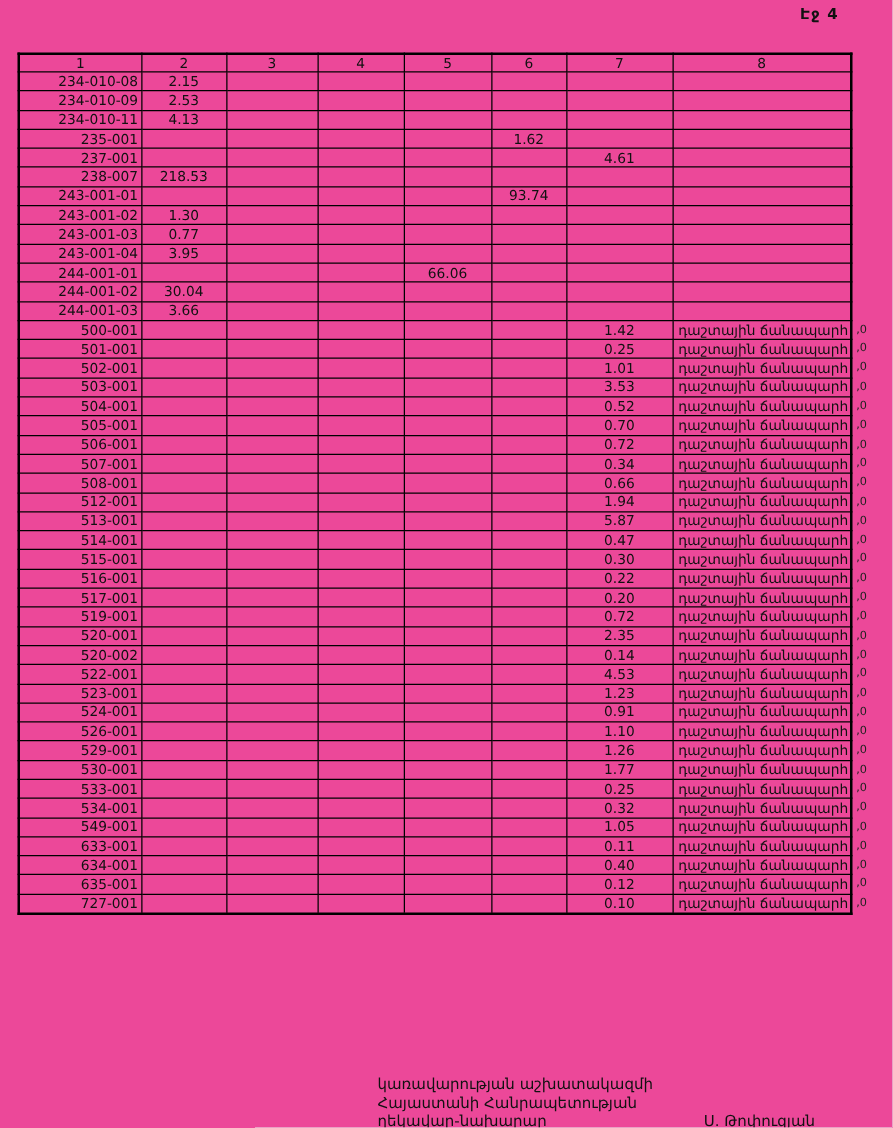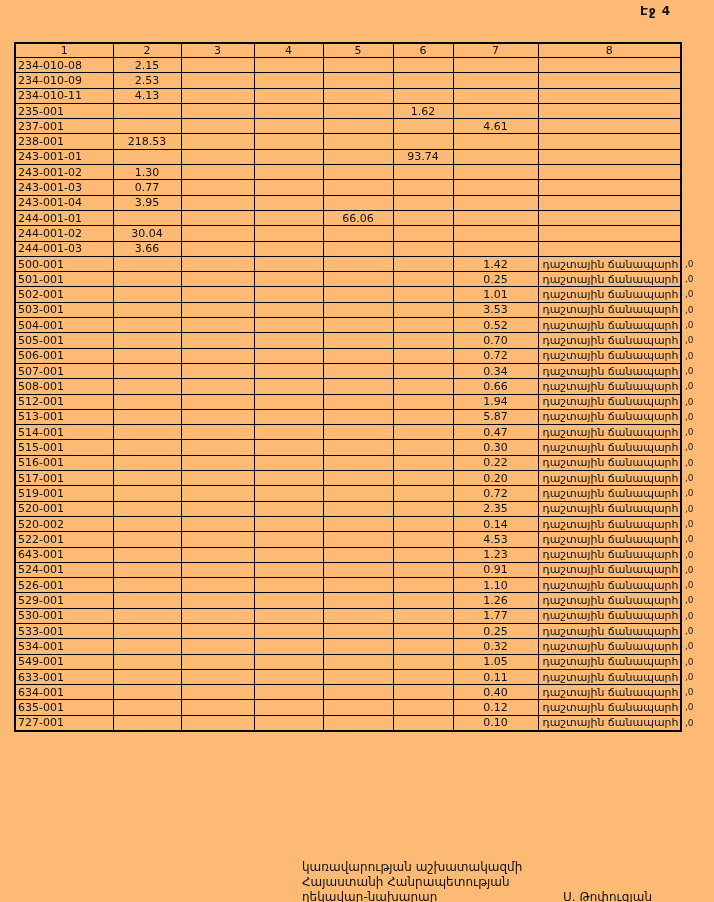--- a/index.html
+++ b/index.html
@@ -4,21 +4,21 @@
 <style>
   html, body {
     margin: 0;
     padding: 0;
     background: #e8e8e8;
   }
   #page {
     position: relative;
     width: 714px;
     height: 902px;
-    background: #fdba74;
+    background: #ec4899;
     font-family: "DejaVu Sans", "Liberation Sans", sans-serif;
     color: #111;
     overflow: hidden;
   }
   #page-label {
     position: absolute;
     top: 4px;
     left: 640px;
     font-size: 12px;
     font-weight: bold;
@@ -41,21 +41,21 @@
     font-weight: normal;
     white-space: nowrap;
     overflow: visible;
     line-height: 13px;
   }
   #main-table { border: 2px solid #000; }
   #main-table tr.header-row th {
     height: 13px;
     font-size: 11px;
   }
-  #main-table td.c1 { text-align: left; }
+  #main-table td.c1 { text-align: right; }
   #main-table td.c8 {
     text-align: right;
     position: relative;
     padding-left: 4px;
     margin-top: 20px;
   }
   #main-table tr.total-row td {
     border-top: 2px solid #000;
   }
   .mark {
@@ -156,21 +156,21 @@
           <td class="c1">237-001</td>
           <td class="c2"></td>
           <td class="c3"></td>
           <td class="c4"></td>
           <td class="c5"></td>
           <td class="c6"></td>
           <td class="c7">4.61</td>
           <td class="c8"></td>
         </tr>
         <tr>
-          <td class="c1">238-001</td>
+          <td class="c1">238-007</td>
           <td class="c2">218.53</td>
           <td class="c3"></td>
           <td class="c4"></td>
           <td class="c5"></td>
           <td class="c6"></td>
           <td class="c7"></td>
           <td class="c8"></td>
         </tr>
         <tr>
           <td class="c1">243-001-01</td>
@@ -426,21 +426,21 @@
           <td class="c1">522-001</td>
           <td class="c2"></td>
           <td class="c3"></td>
           <td class="c4"></td>
           <td class="c5"></td>
           <td class="c6"></td>
           <td class="c7">4.53</td>
           <td class="c8">դաշտային ճանապարհ<span class="mark">,0</span></td>
         </tr>
         <tr>
-          <td class="c1">643-001</td>
+          <td class="c1">523-001</td>
           <td class="c2"></td>
           <td class="c3"></td>
           <td class="c4"></td>
           <td class="c5"></td>
           <td class="c6"></td>
           <td class="c7">1.23</td>
           <td class="c8">դաշտային ճանապարհ<span class="mark">,0</span></td>
         </tr>
         <tr>
           <td class="c1">524-001</td>

